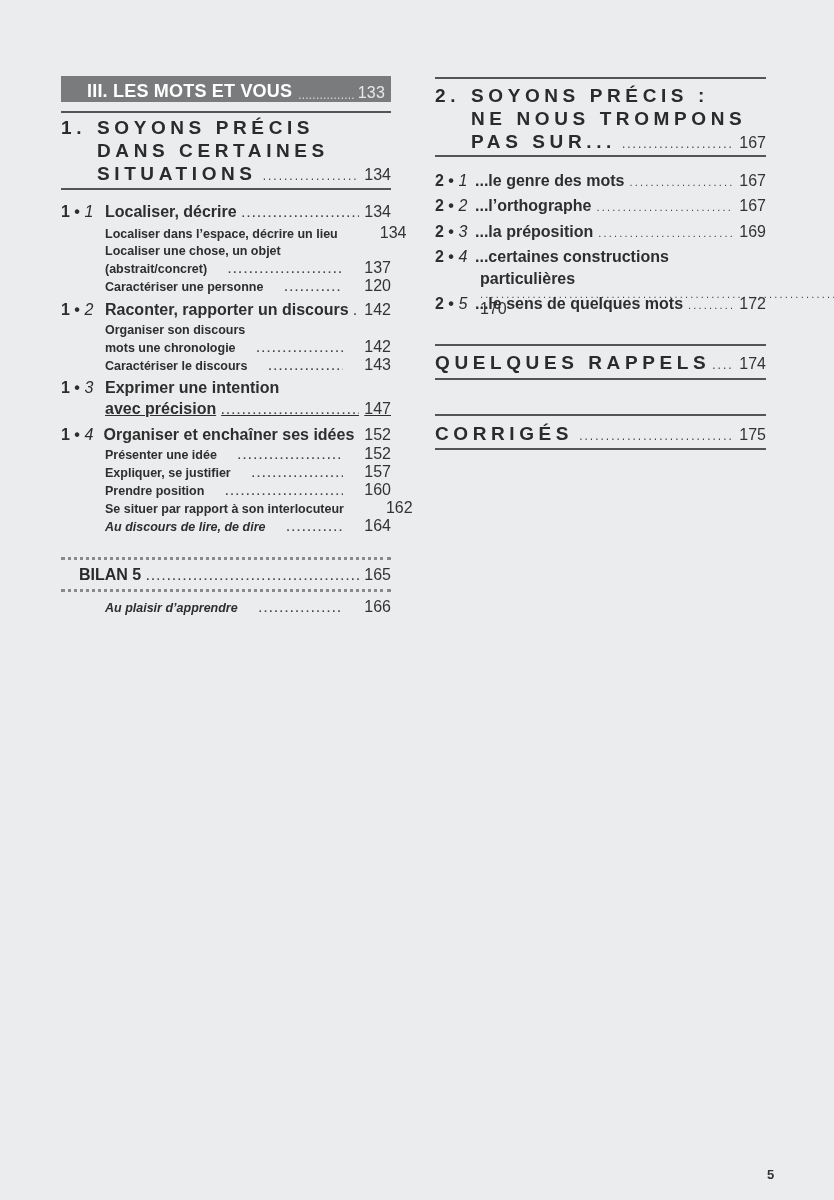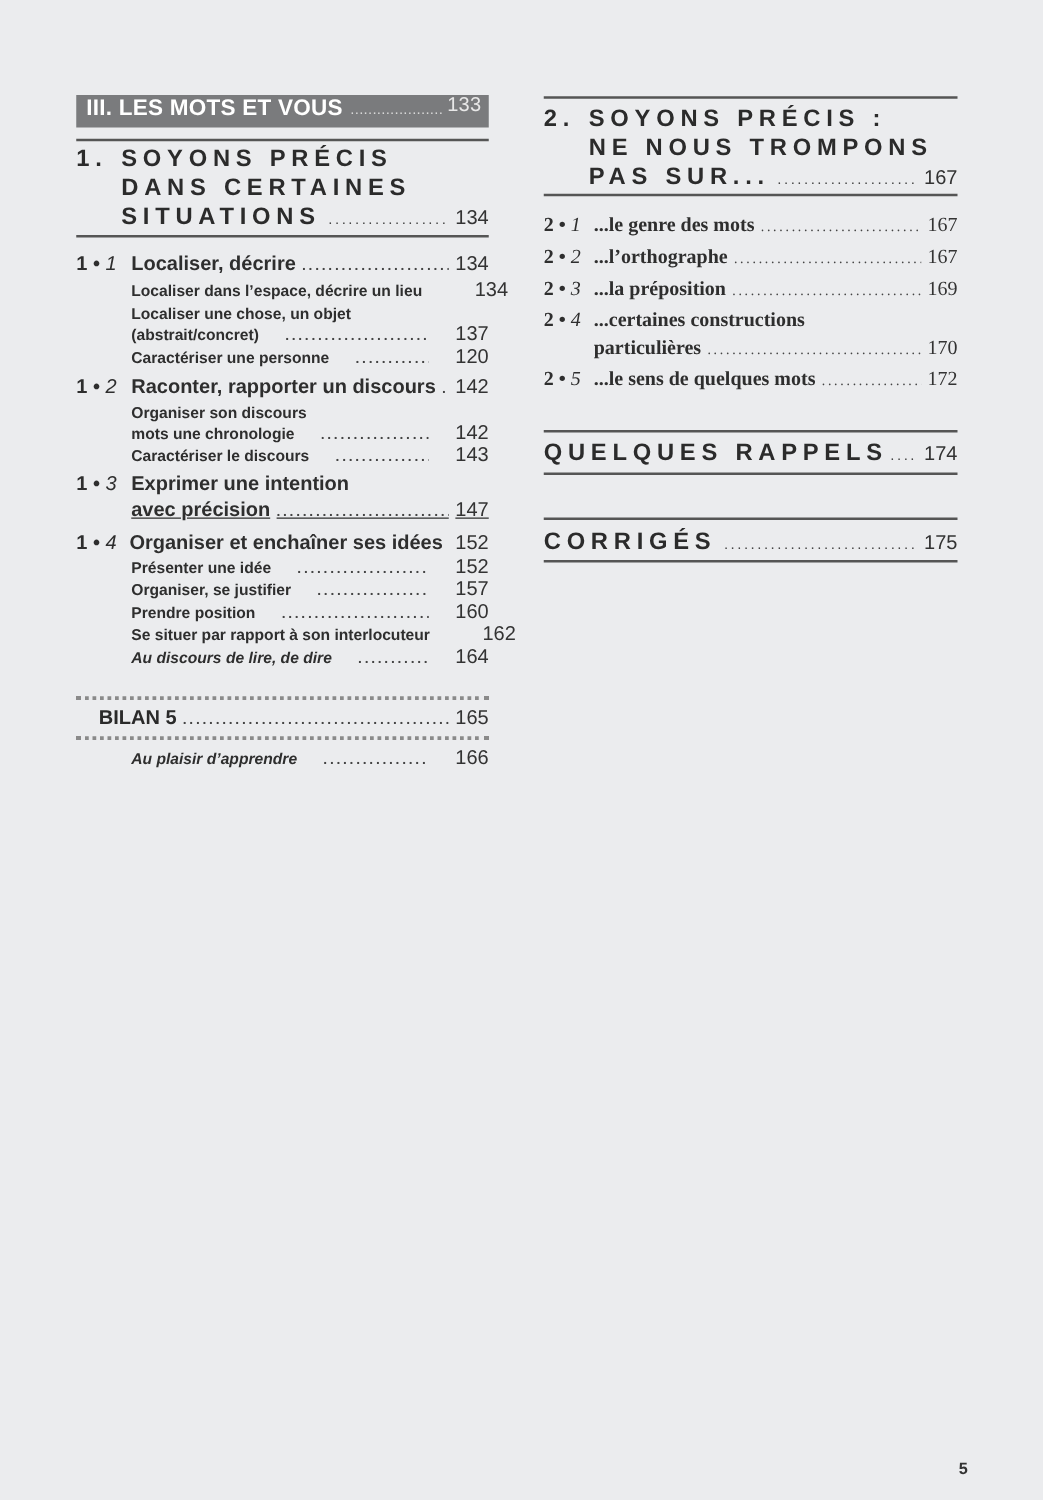--- a/index.html
+++ b/index.html
@@ -11,21 +11,21 @@
     position: relative;
     overflow: hidden;
   }
   .col { position: absolute; top: 0; }
   .col-left { left: 61px; width: 330px; }
   .col-right { left: 435px; width: 331px; }
 
   .part-band {
     position: absolute; top: 76px; left: 0; width: 330px; height: 26px;
     background: #7a7b7d; color: #fff;
-    display: flex; align-items: flex-start; padding: 0 6px 0 8px; box-sizing: border-box;
+    display: flex; align-items: flex-end; padding: 0 6px 0 26px; box-sizing: border-box;
     font-weight: bold; font-size: 18px; letter-spacing: 0.2px;
   }
   .part-band .dots { flex: 1; overflow: hidden; white-space: nowrap; color: #d8d8d8; font-weight: normal; font-size: 12px; margin: 4px 4px 0 6px; }
   .part-band .pg { font-weight: normal; font-size: 16px; color: #e8e8e8; }
 
   .rule { position: absolute; left: 0; right: 0; height: 0; border-top: 2px solid #555; }
 
   .chapter {
     position: absolute; left: 0; right: 0;
     font-weight: bold; font-size: 19px; letter-spacing: 4.6px; line-height: 23px; color: #2b2b2b;
@@ -44,24 +44,24 @@
   .lvl1.cont { padding-left: 44px; text-decoration: underline; }
   .lvl2 { padding-left: 44px; font-size: 12.5px; font-weight: bold; color: #2e2e2e; gap: 16px; }
   .lvl2.ital .txt { font-style: italic; }
   .lvl2 .pg { font-weight: normal; }
   .lvl1 .pg { font-weight: normal; }
 
   .bilan { font-size: 16px; font-weight: bold; padding-left: 18px; }
   .bilan .pg { font-weight: normal; }
   .dotted-rule { position: absolute; left: 0; right: 0; height: 0; border-top: 3px dotted #8a8a8a; }
 
-  .r-entry { position: absolute; left: 0; right: 0; display: flex; align-items: baseline; white-space: nowrap; font-size: 16px; font-weight: bold; color: #2e2e2e; font-family: Liberation Serif, serif; }
+  .r-entry { position: absolute; left: 0; right: 0; display: flex; align-items: baseline; white-space: nowrap; font-size: 16px; font-weight: bold; color: #2e2e2e; }
   .r-entry .num { display: inline-block; width: 40px; }
   .r-entry .num i { font-weight: normal; }
-  .r-entry.cont { padding-left: 40px; }
+  .r-entry.cont { padding-left: 40px; flex-direction: column; }
   .r-entry .dots { flex: 1; overflow: hidden; letter-spacing: 2.2px; font-size: 11px; font-weight: normal; color: #444; margin: 0 5px; }
   .r-entry .pg { font-weight: normal; font-size: 16px; color: #333; }
 
   .folio { position: absolute; left: 767px; top: 1167px; font-size: 13px; font-weight: bold; color: #333; }
 </style>
 </head>
 <body>
 
 <div class="col col-left">
 
@@ -148,21 +148,21 @@
     <span class="txt">Organiser et enchaîner ses idées</span>
     <span class="dots">..............................................................................</span>
     <span class="pg">152</span>
   </div>
   <div class="entry lvl2" style="top:445px">
     <span class="txt">Présenter une idée</span>
     <span class="dots">..............................................................................</span>
     <span class="pg">152</span>
   </div>
   <div class="entry lvl2" style="top:463px">
-    <span class="txt">Organiser, se justifier</span>
+    <span class="txt">Expliquer, se justifier</span>
     <span class="dots">..............................................................................</span>
     <span class="pg">157</span>
   </div>
   <div class="entry lvl2" style="top:481px">
     <span class="txt">Prendre position</span>
     <span class="dots">..............................................................................</span>
     <span class="pg">160</span>
   </div>
   <div class="entry lvl2" style="top:499px">
     <span class="txt">Se situer par rapport à son interlocuteur</span>

